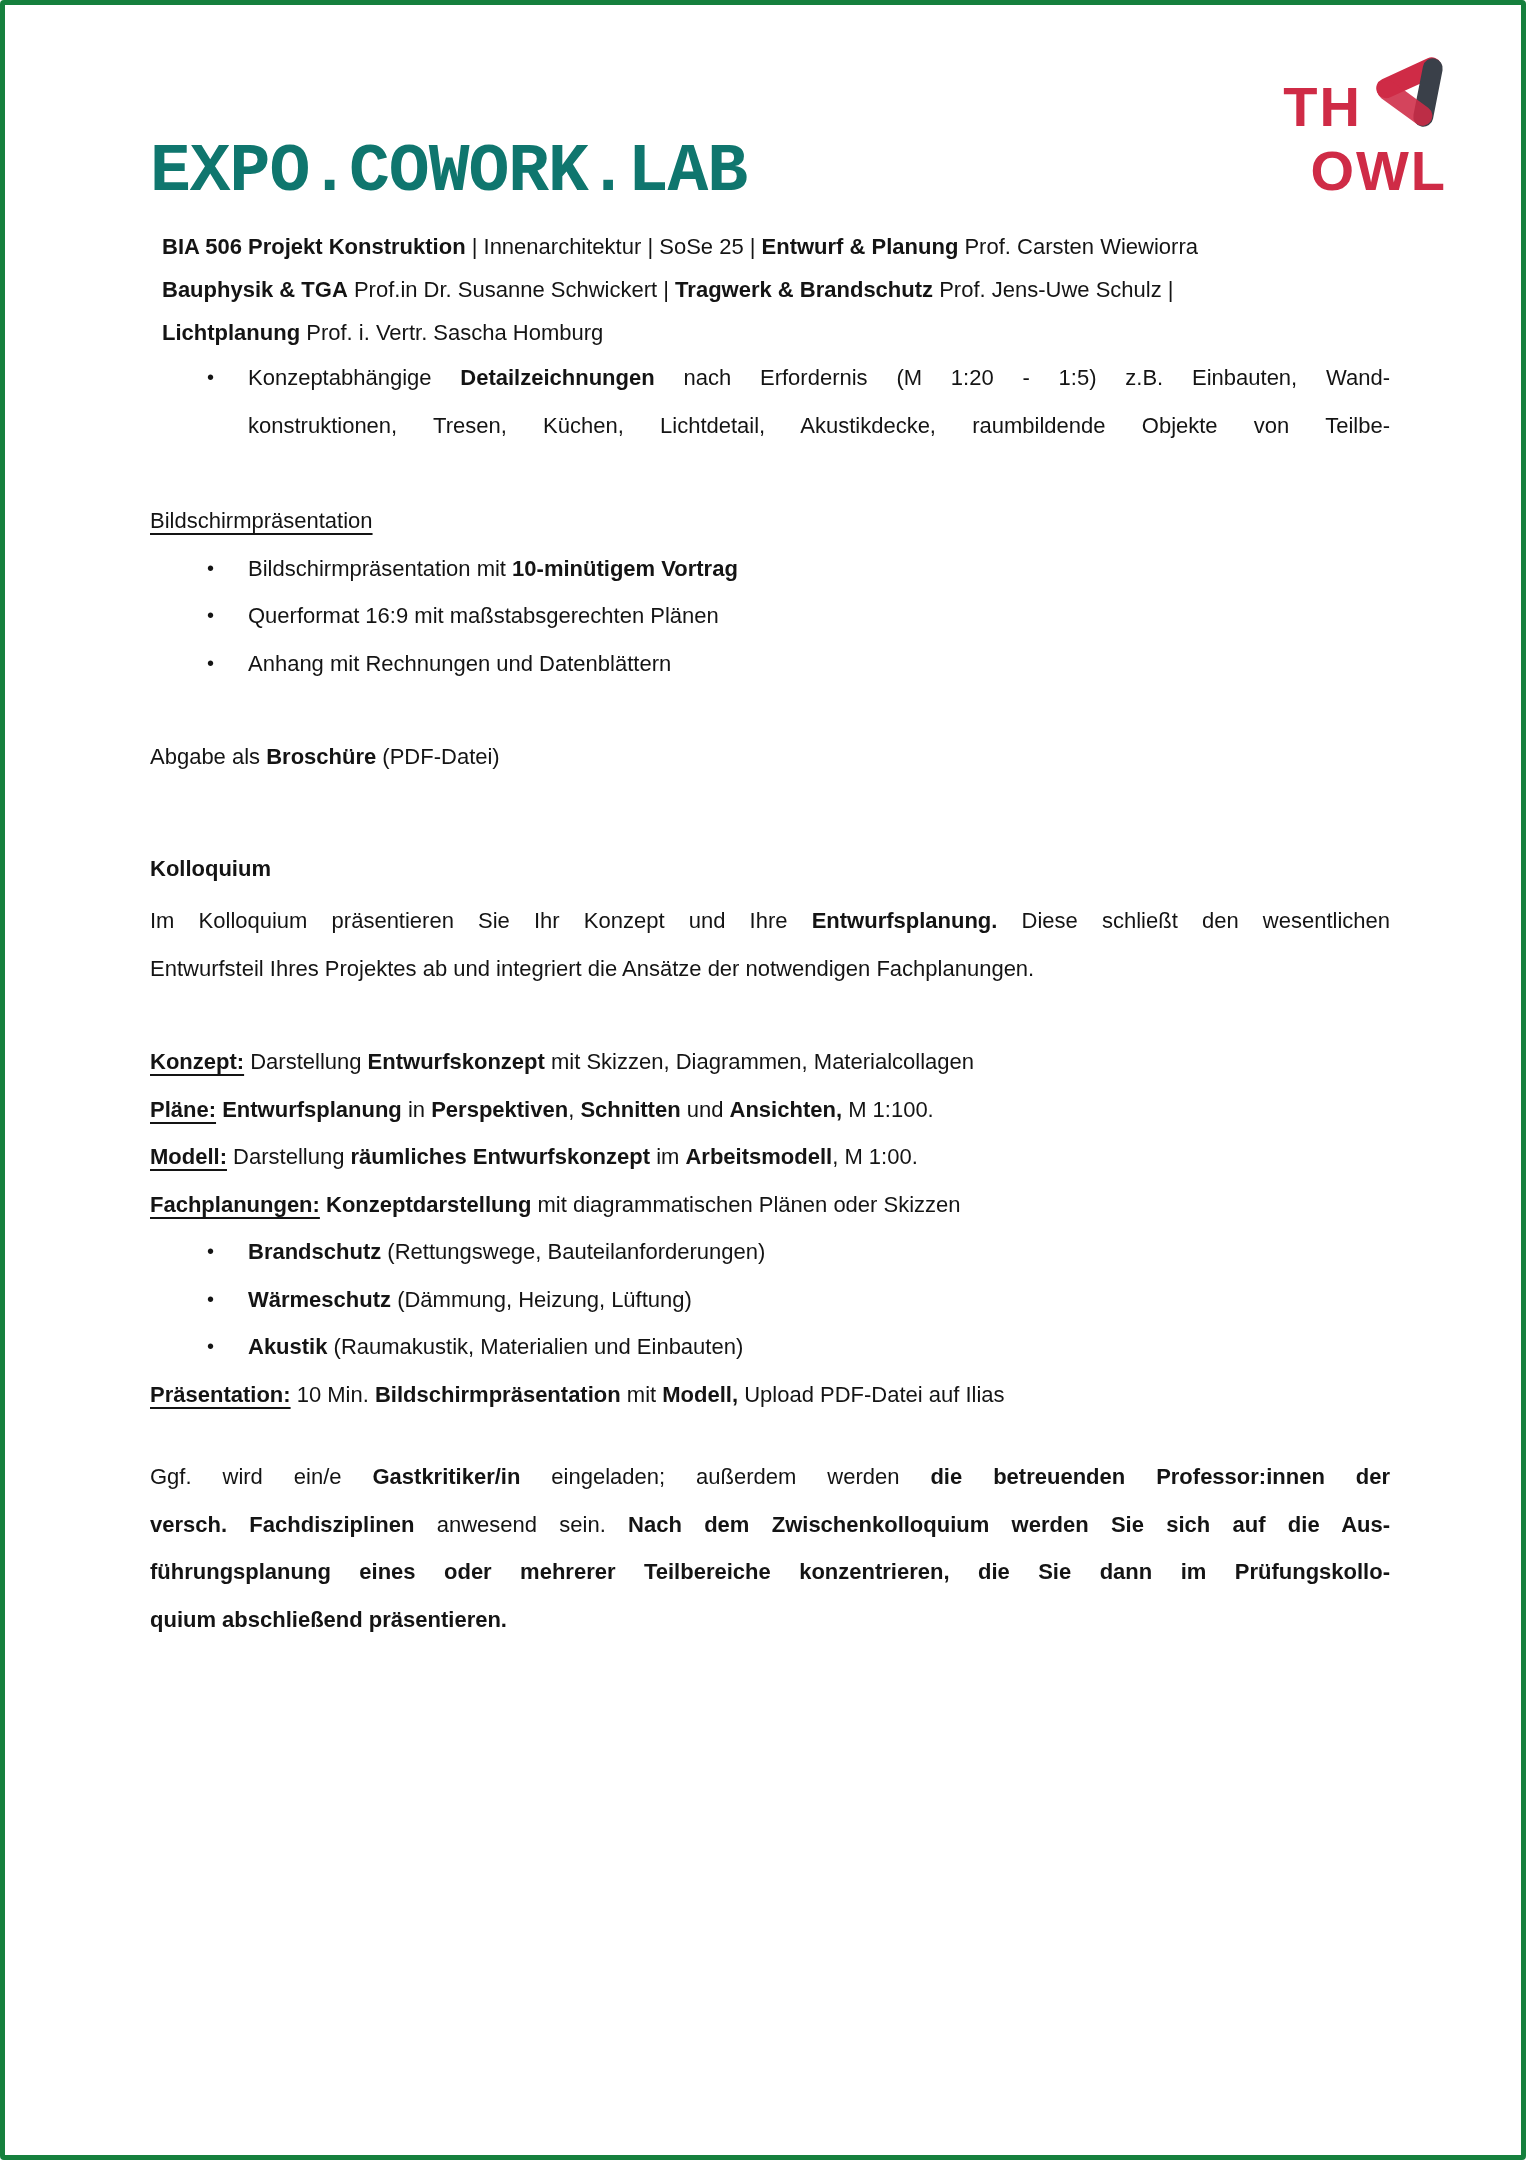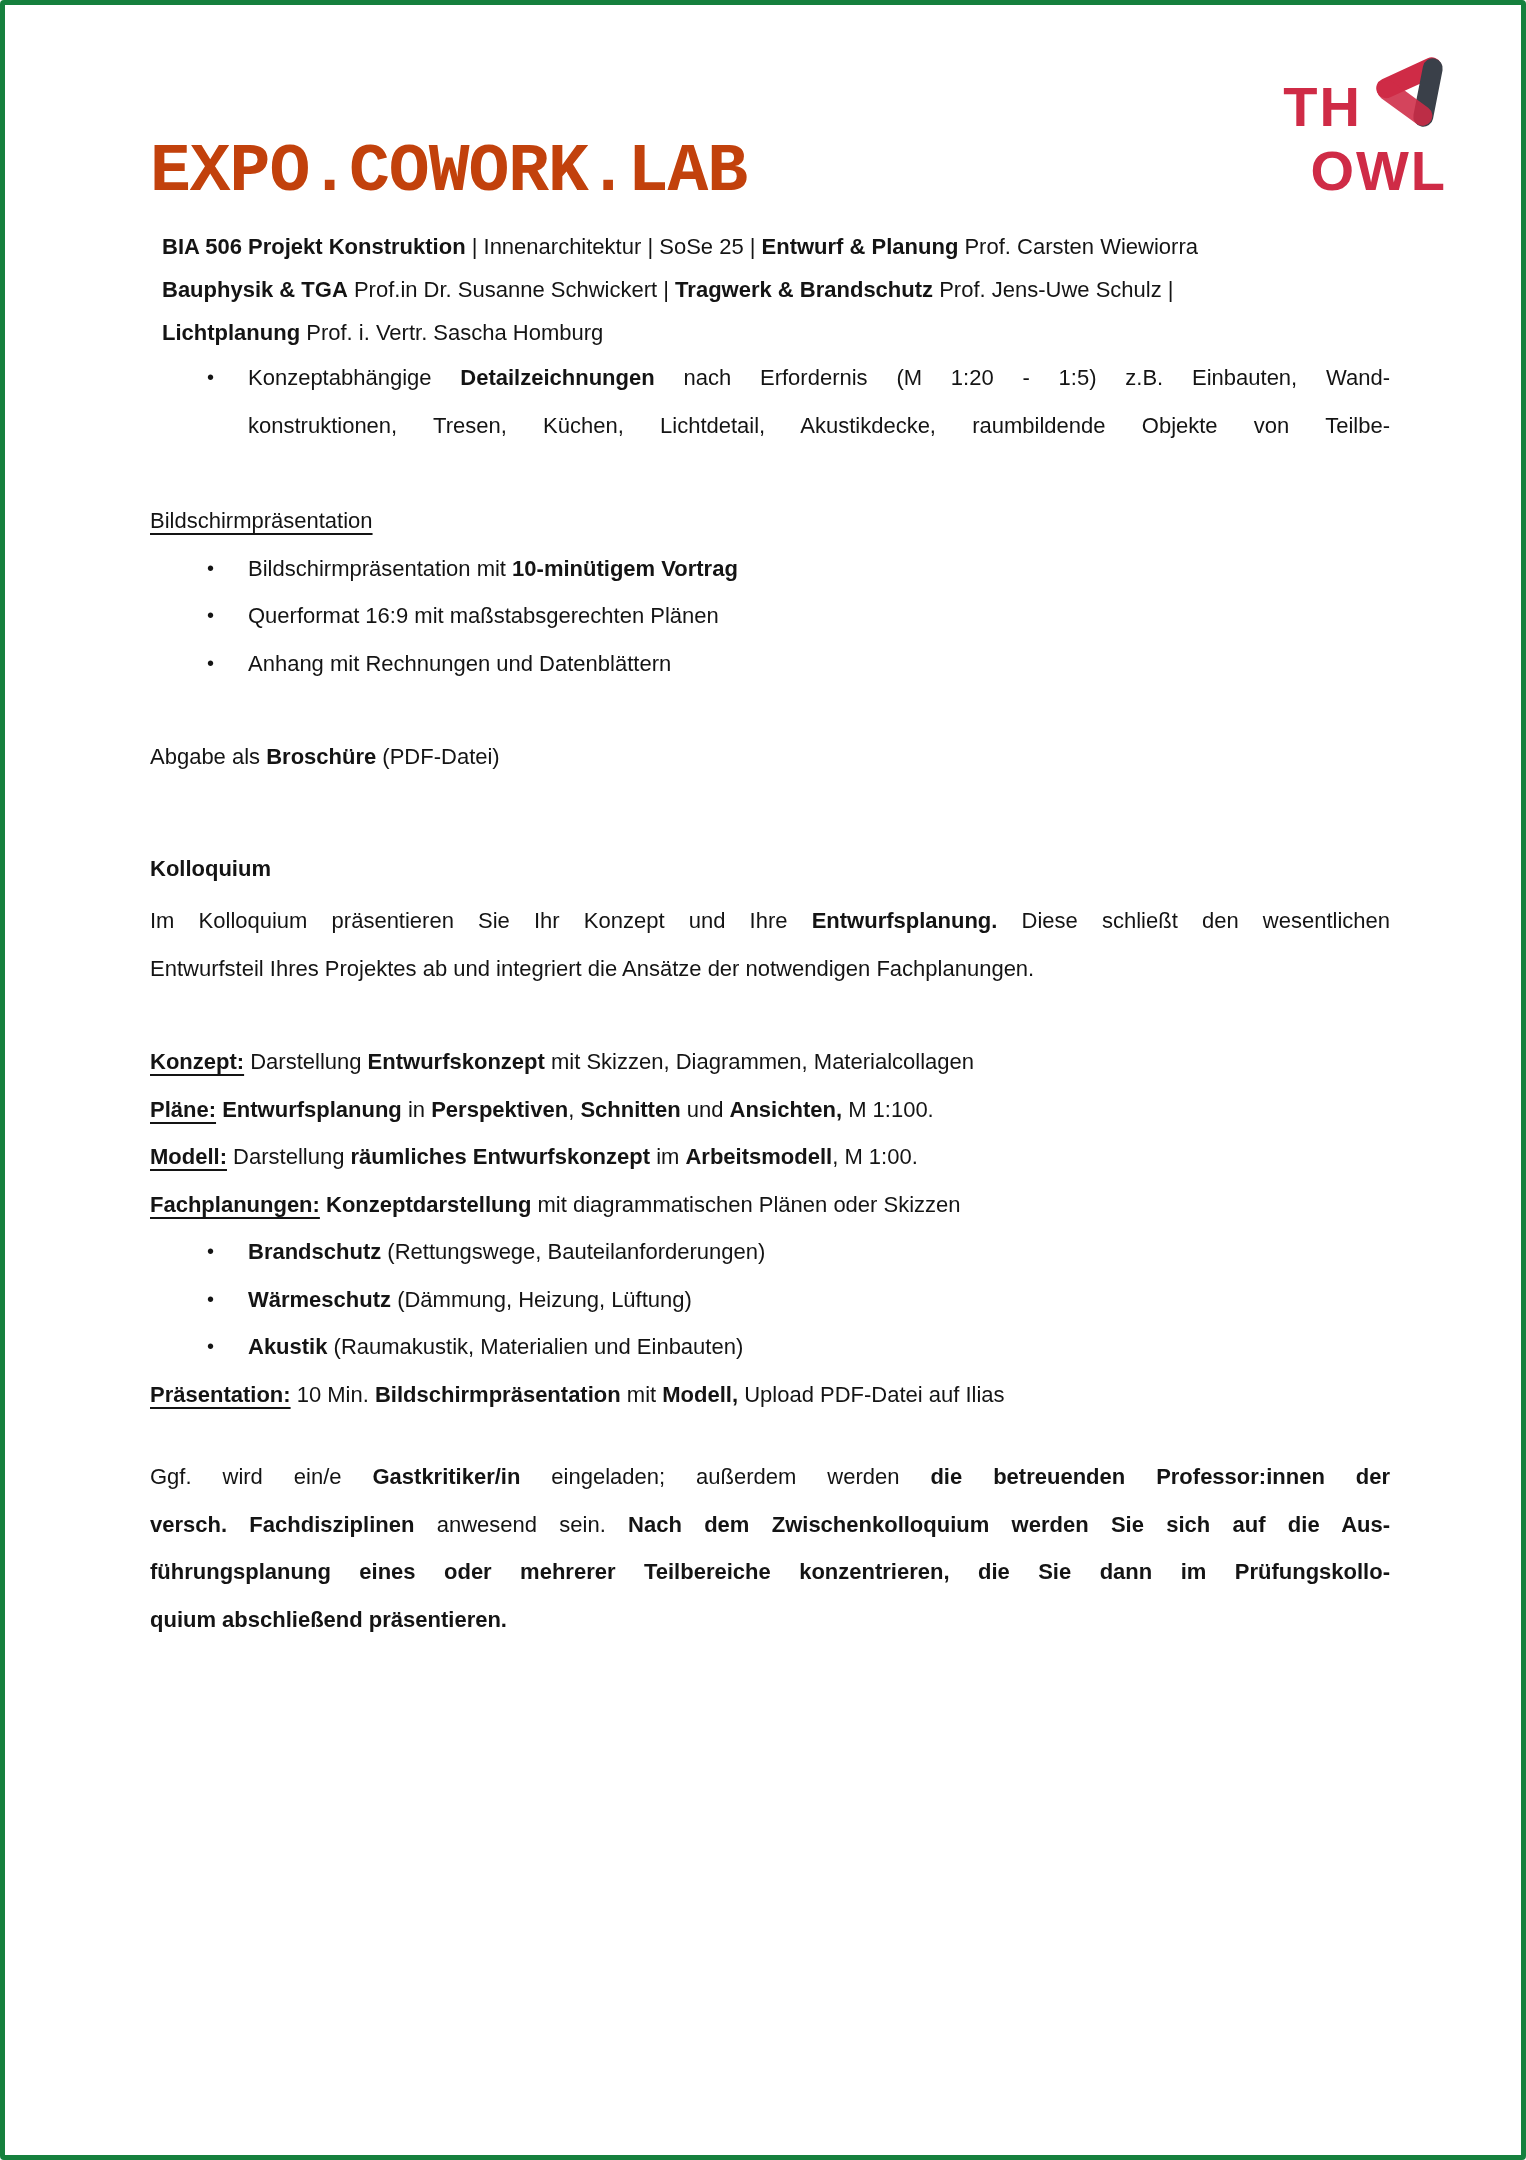--- a/index.html
+++ b/index.html
@@ -6,21 +6,21 @@
   .page{
     width:1526px;height:2160px;position:relative;background:#fff;
     border:5px solid #15803d;border-radius:4px;box-sizing:border-box;
     font-family:"Liberation Sans",sans-serif;color:#141414;overflow:hidden;
   }
   .content{padding:0 131px 0 145px;}
   .doc-title{
     margin-top:130px;
     font-family:"Liberation Mono","DejaVu Sans Mono",monospace;
     font-weight:700;font-size:68px;line-height:74px;letter-spacing:-1px;
-    color:#c2410c;white-space:nowrap;
+    color:#0f766e;white-space:nowrap;
   }
   .block{font-size:22px;line-height:47.5px;}
   .block.hdr{line-height:43px;font-size:22px;}
   .tline{position:relative;}
   .tline.bl,.tline.cont{padding-left:98px;}
   .marker{position:absolute;left:57px;top:0;font-size:20px;}
   .b{font-weight:700;}
   .u{text-decoration:underline;text-decoration-thickness:2px;text-underline-offset:5px;}
   .just{text-align:justify;text-align-last:justify;}
   

